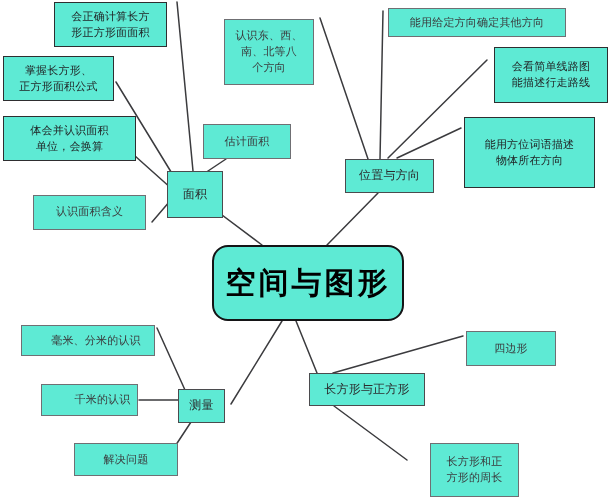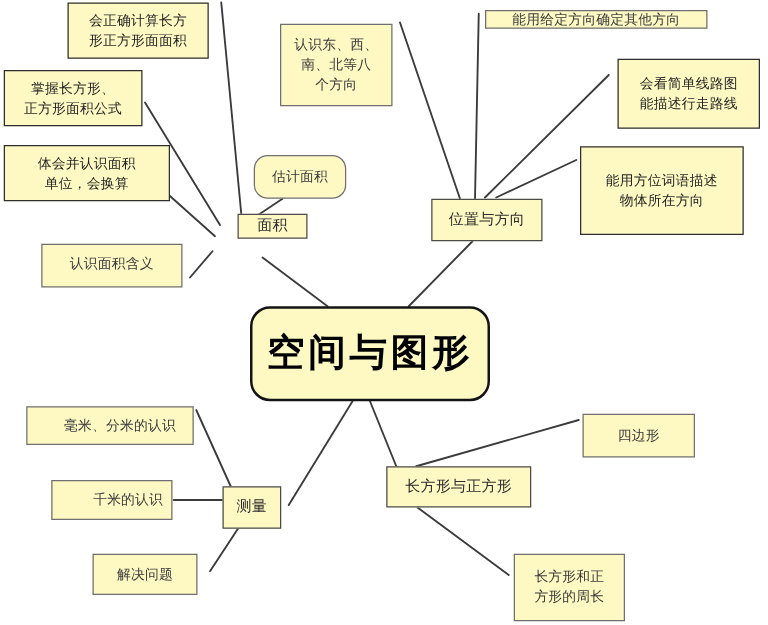--- a/index.html
+++ b/index.html
@@ -22,21 +22,21 @@
     width: 614px;
     height: 500px;
   }
   .node {
     position: absolute;
     box-sizing: border-box;
     display: flex;
     align-items: center;
     justify-content: center;
     text-align: center;
-    background: #fef9c3;
+    background: #5eead4;
     border: 1.4px solid #6f6f73;
     color: #3a3a3c;
     font-size: 11px;
     line-height: 1.45;
     letter-spacing: 0.2px;
     padding: 2px 4px;
     z-index: 2;
     white-space: pre-line;
   }
   .node.bold-edge {
@@ -77,40 +77,40 @@
       <line x1="368" y1="159" x2="320" y2="18" stroke="#3b3b3e" stroke-width="1.5" stroke-linecap="round"></line>
       <line x1="380" y1="159" x2="383" y2="11" stroke="#3b3b3e" stroke-width="1.5" stroke-linecap="round"></line>
       <line x1="388" y1="158" x2="487" y2="60" stroke="#3b3b3e" stroke-width="1.5" stroke-linecap="round"></line>
       <line x1="397" y1="158" x2="461" y2="128" stroke="#3b3b3e" stroke-width="1.5" stroke-linecap="round"></line>
       <line x1="185" y1="390" x2="157" y2="328" stroke="#3b3b3e" stroke-width="1.5" stroke-linecap="round"></line>
       <line x1="178" y1="400" x2="139" y2="400" stroke="#3b3b3e" stroke-width="1.5" stroke-linecap="round"></line>
       <line x1="191" y1="422" x2="168" y2="457" stroke="#3b3b3e" stroke-width="1.5" stroke-linecap="round"></line>
       <line x1="333" y1="373" x2="463" y2="336" stroke="#3b3b3e" stroke-width="1.5" stroke-linecap="round"></line>
       <line x1="334" y1="406" x2="407" y2="460" stroke="#3b3b3e" stroke-width="1.5" stroke-linecap="round"></line>
     </svg>
-<div class="node center" style="left: 200px; top: 245px; width: 192px; height: 76px;">空间与图形</div>
-    <div class="node branch" style="left: 167px; top: 171px; width: 56px; height: 20px; margin-left: 23px;">面积</div>
+<div class="node center" style="left: 212px; top: 245px; width: 192px; height: 76px;">空间与图形</div>
+    <div class="node branch" style="left: 167px; top: 171px; width: 56px; height: 47px;">面积</div>
     <div class="node leaf bold-edge" style="left: 54px; top: 2px; width: 113px; height: 45px;">会正确计算长方
 形正方形面面积</div>
     <div class="node leaf bold-edge" style="left: 3px; top: 56px; width: 111px; height: 45px;">掌握长方形、
 正方形面积公式</div>
     <div class="node leaf bold-edge" style="left: 3px; top: 116px; width: 133px; height: 45px;">体会并认识面积
 单位，会换算</div>
     <div class="node leaf" style="left: 33px; top: 195px; width: 113px; height: 35px; font-family: Liberation Mono, monospace;">认识面积含义</div>
-    <div class="node leaf" style="left: 203px; top: 124px; width: 74px; height: 35px; border-radius: 11px;">估计面积</div>
+    <div class="node leaf" style="left: 203px; top: 124px; width: 88px; height: 35px;">估计面积</div>
     <div class="node branch" style="left: 345px; top: 159px; width: 89px; height: 34px;">位置与方向</div>
     <div class="node leaf" style="left: 224px; top: 19px; width: 90px; height: 66px;">认识东、西、
 南、北等八
 个方向</div>
-    <div class="node leaf" style="left: 388px; top: 8px; width: 178px; height: 15px;">能用给定方向确定其他方向</div>
+    <div class="node leaf" style="left: 388px; top: 8px; width: 178px; height: 29px;">能用给定方向确定其他方向</div>
     <div class="node leaf bold-edge" style="left: 494px; top: 47px; width: 114px; height: 56px;">会看简单线路图
 能描述行走路线</div>
     <div class="node leaf bold-edge" style="left: 464px; top: 117px; width: 131px; height: 71px;">能用方位词语描述
 物体所在方向</div>
     <div class="node branch" style="left: 178px; top: 389px; width: 47px; height: 34px; font-family: Liberation Serif, serif;">测量</div>
     <div class="node leaf" style="left: 21px; top: 325px; width: 134px; height: 31px; padding-left: 20px;">毫米、分米的认识</div>
     <div class="node leaf" style="left: 41px; top: 384px; width: 97px; height: 32px; padding-left: 30px;">千米的认识</div>
-    <div class="node leaf" style="left: 74px; top: 443px; width: 84px; height: 33px;">解决问题</div>
+    <div class="node leaf" style="left: 74px; top: 443px; width: 104px; height: 33px;">解决问题</div>
     <div class="node branch" style="left: 309px; top: 373px; width: 116px; height: 33px;">长方形与正方形</div>
     <div class="node leaf" style="left: 466px; top: 331px; width: 90px; height: 35px;">四边形</div>
-    <div class="node leaf" style="left: 411px; top: 443px; width: 89px; height: 54px;">长方形和正
+    <div class="node leaf" style="left: 430px; top: 443px; width: 89px; height: 54px;">长方形和正
 方形的周长</div>
   </div>
 
 </body></html>

